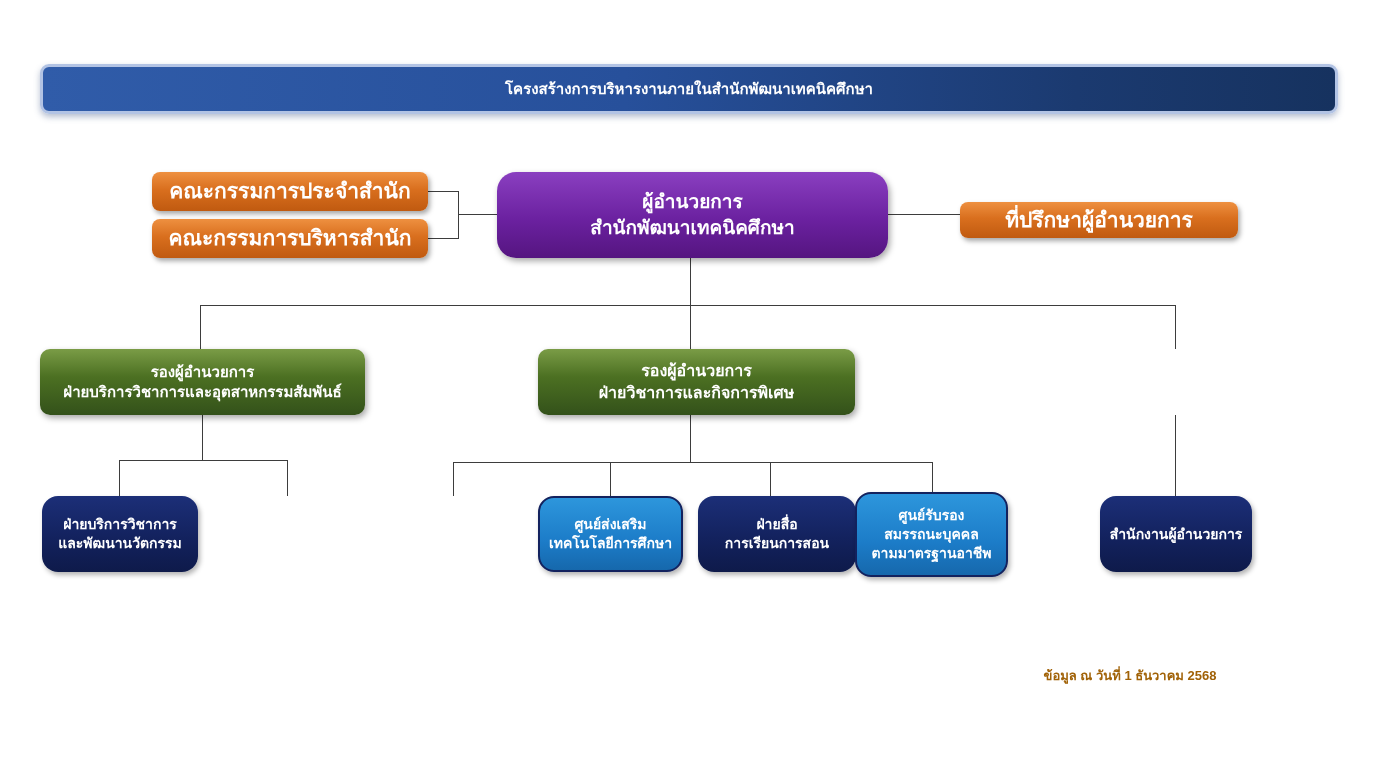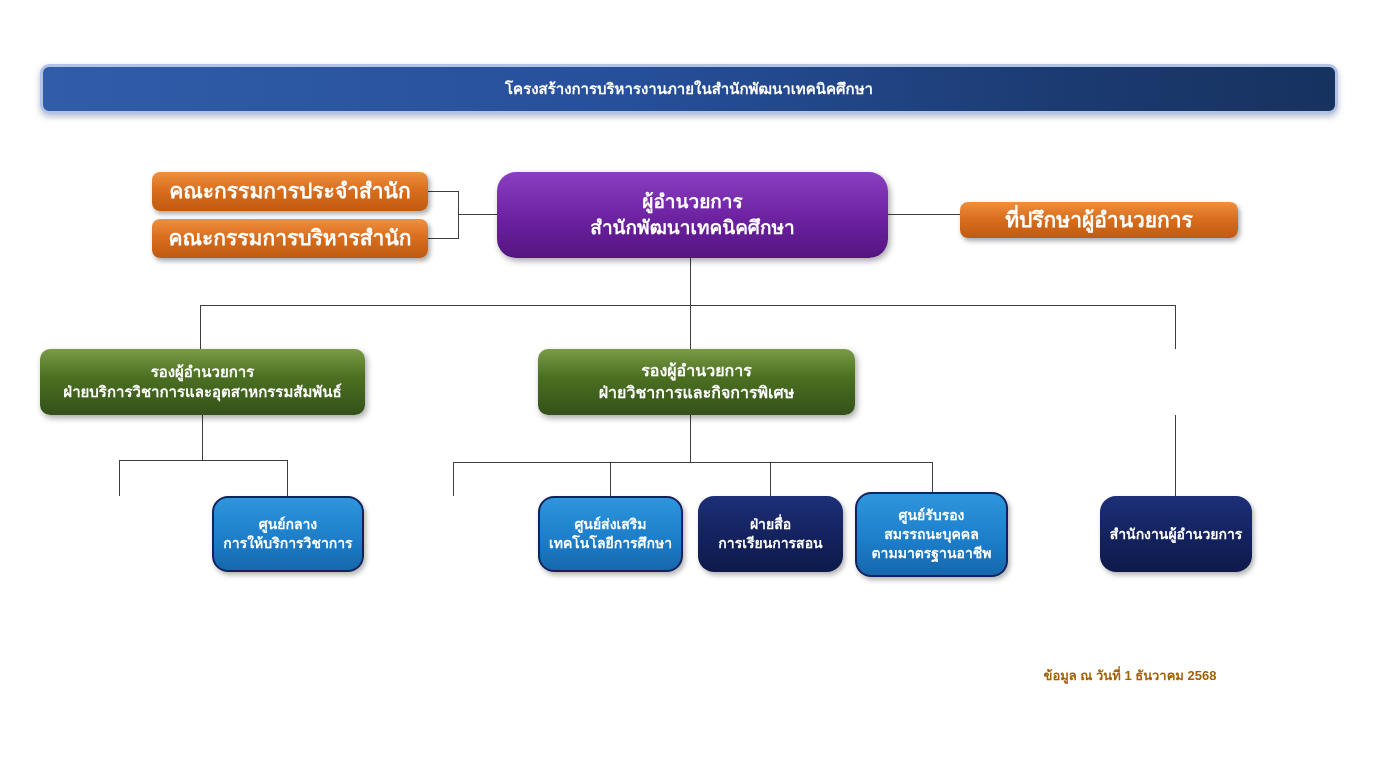--- a/index.html
+++ b/index.html
@@ -118,29 +118,29 @@
 
   <div class="box green" style="left:40px; top:349px; width:325px; height:66px; font-size:15px;">
     <span>รองผู้อำนวยการ</span>
     <span>ฝ่ายบริการวิชาการและอุตสาหกรรมสัมพันธ์</span>
   </div>
   <div class="box green" style="left:538px; top:349px; width:317px; height:66px;">
     <span>รองผู้อำนวยการ</span>
     <span>ฝ่ายวิชาการและกิจการพิเศษ</span>
   </div>
 
-  <div class="box lightblue" style="left:212px; top:496px; width:152px; height:76px;">
-    <span>ศูนย์กลาง</span>
-    <span>การให้บริการวิชาการ</span>
+  <div class="box navy" style="left:42px; top:496px; width:156px; height:76px;">
+    <span>ฝ่ายบริการวิชาการ</span>
+    <span>และพัฒนานวัตกรรม</span>
   </div>
   <div class="box lightblue" style="left:538px; top:496px; width:145px; height:76px;">
     <span>ศูนย์ส่งเสริม</span>
     <span>เทคโนโลยีการศึกษา</span>
   </div>
-  <div class="box navy" style="left:698px; top:496px; width:145px; height:76px;">
+  <div class="box navy" style="left:698px; top:496px; width:158px; height:76px;">
     <span>ฝ่ายสื่อ</span>
     <span>การเรียนการสอน</span>
   </div>
   <div class="box lightblue" style="left:855px; top:492px; width:153px; height:85px;">
     <span>ศูนย์รับรอง</span>
     <span>สมรรถนะบุคคล</span>
     <span>ตามมาตรฐานอาชีพ</span>
   </div>
   <div class="box navy" style="left:1100px; top:496px; width:152px; height:76px;">
     <span>สำนักงานผู้อำนวยการ</span>

